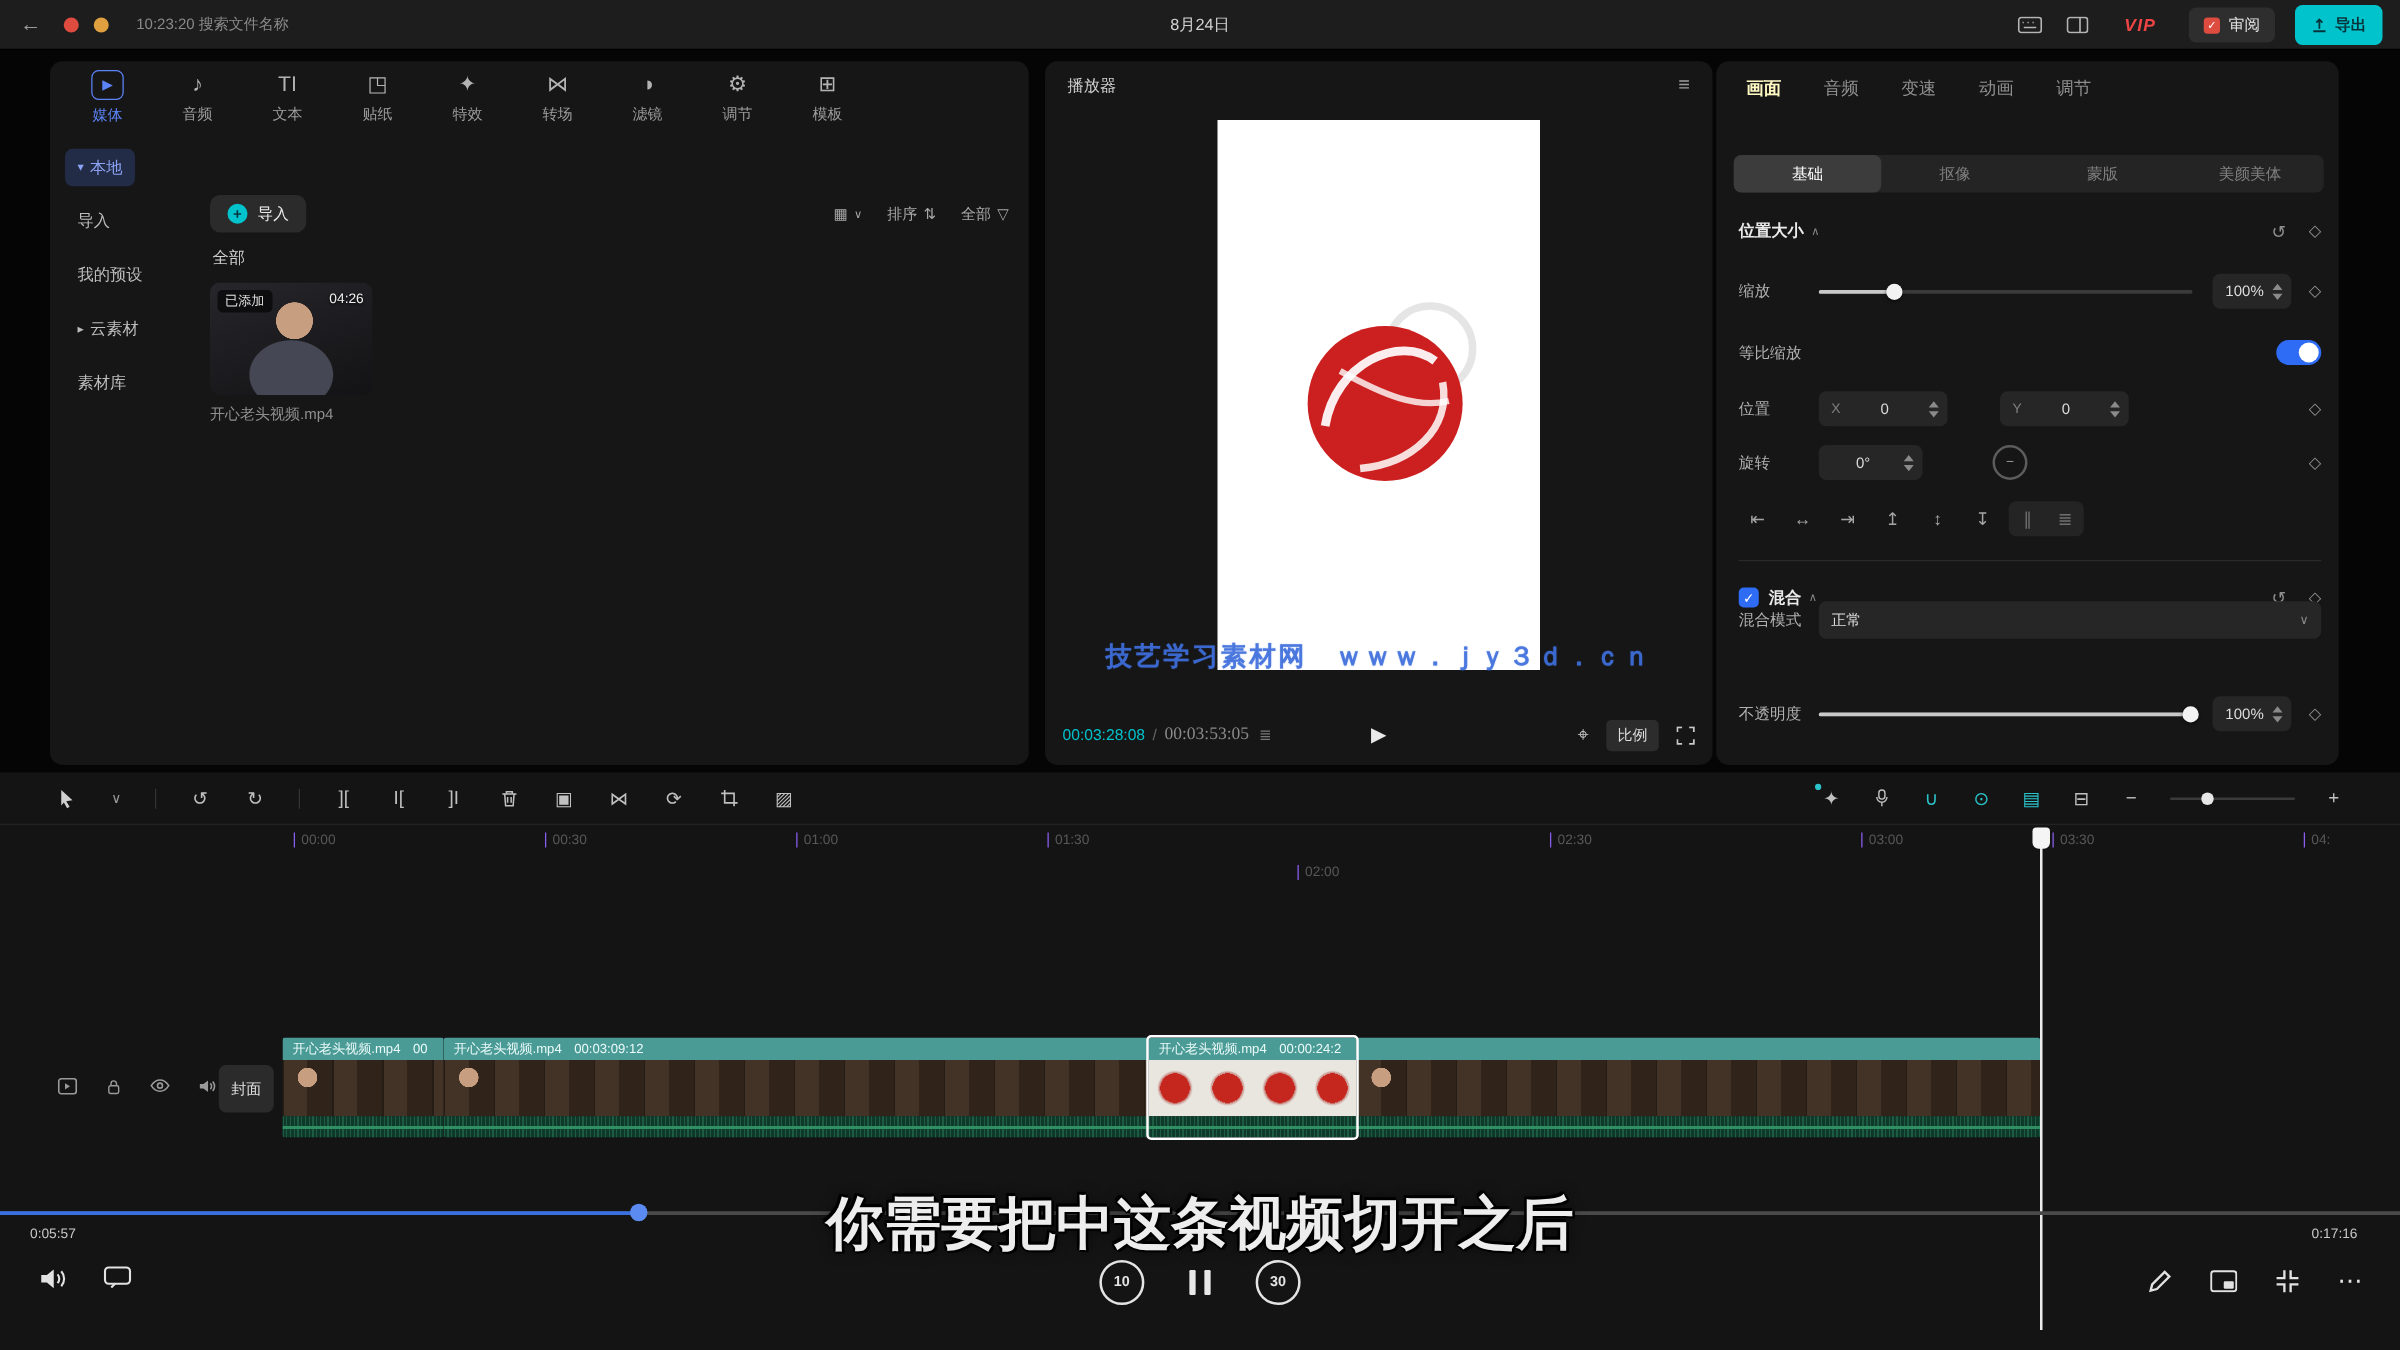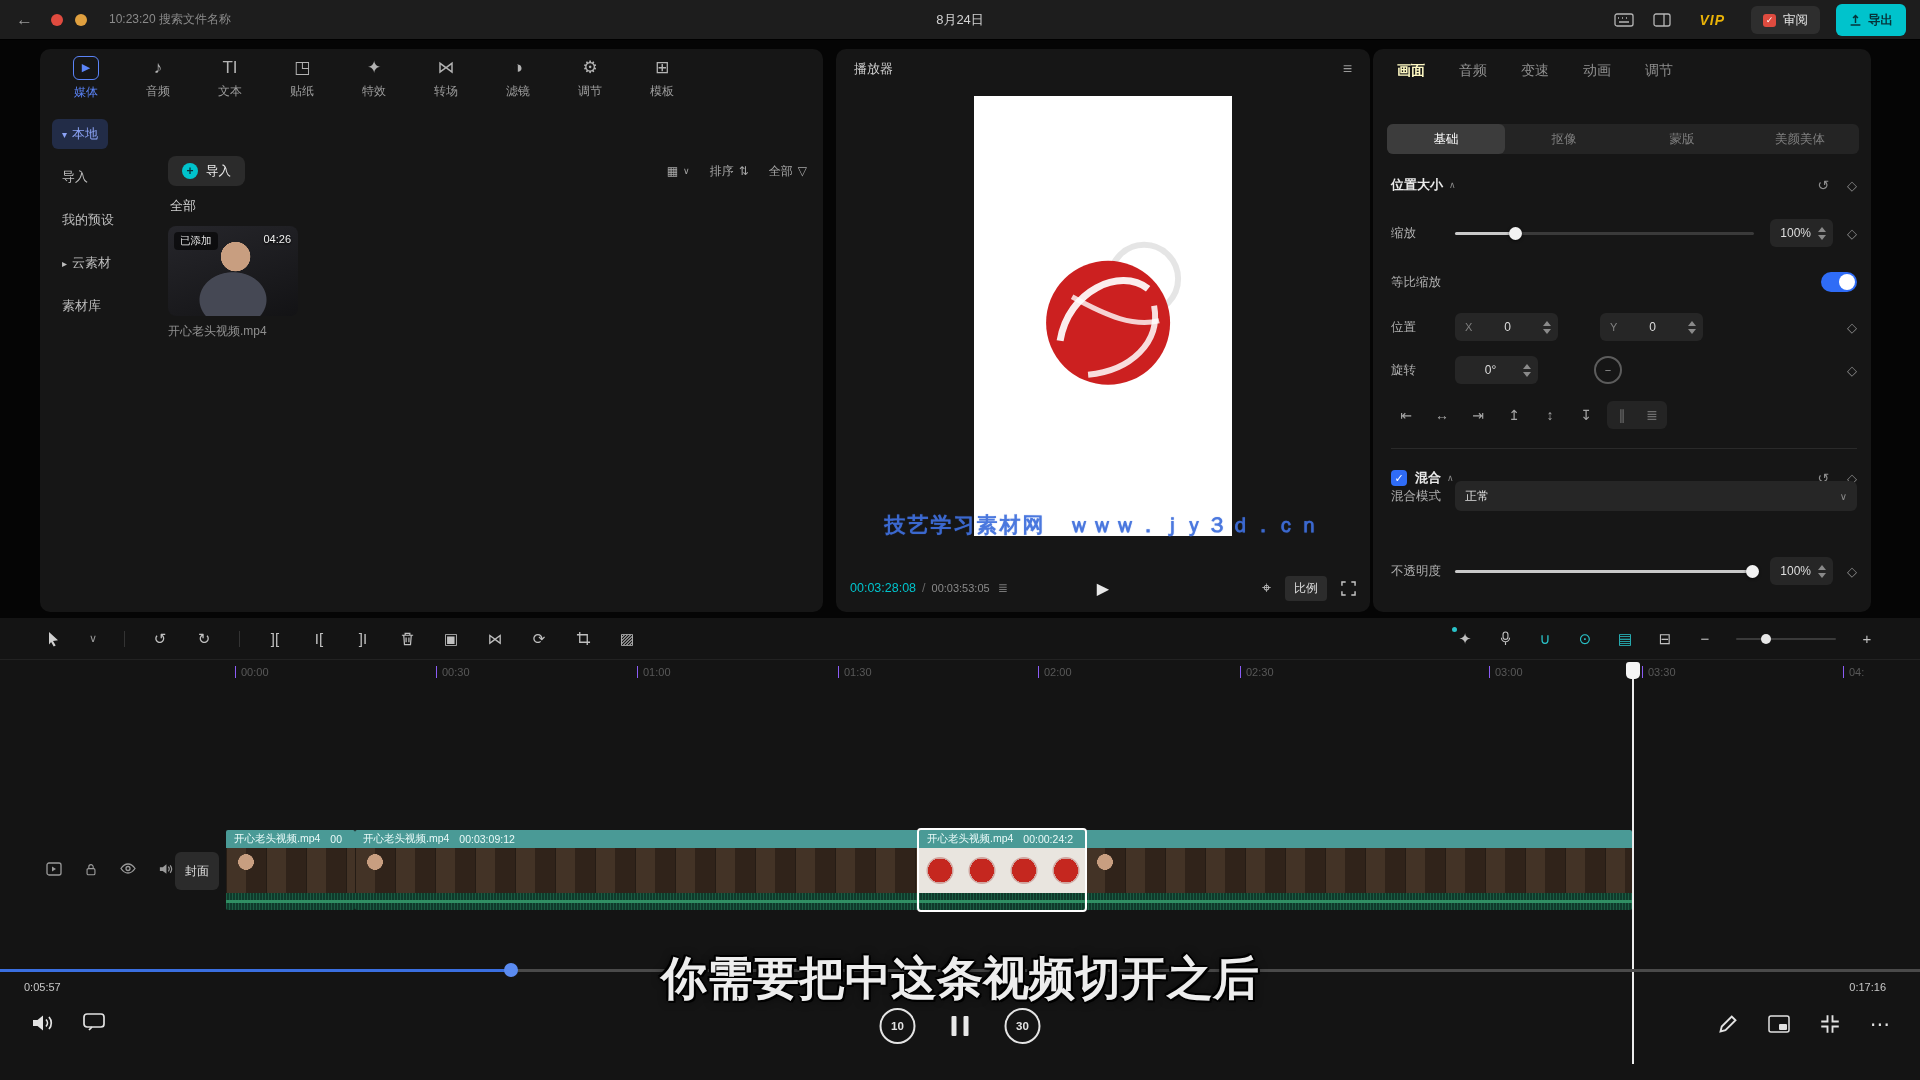--- a/index.html
+++ b/index.html
@@ -10,21 +10,21 @@
   #topbar{position:absolute;left:0;top:0;width:1920px;height:40px;background:#1d1d1d;
           display:flex;align-items:center;box-sizing:border-box;padding:0 16px;border-bottom:1px solid #000;}
   .tb-back{font-size:17px;color:#9a9a9a;margin-right:18px;cursor:default;}
   .dot{width:12px;height:12px;border-radius:50%;margin-right:12px;}
   .dot.red{background:#e04b3f;}
   .dot.yellow{background:#e0a03f;}
   .tb-autosave{font-size:12px;color:#8a8a8a;margin-left:10px;}
   .tb-date{position:absolute;left:50%;transform:translateX(-50%);font-size:13px;color:#d2d2d2;}
   .tb-right{position:absolute;right:14px;top:0;height:40px;display:flex;align-items:center;gap:16px;}
   .tb-icon{width:22px;height:18px;color:#b5b5b5;display:flex;align-items:center;justify-content:center;}
-  .vip{font-weight:bold;font-style:italic;letter-spacing:1px;color:#eab308;font-size:14px;padding:2px 10px;}
+  .vip{font-weight:bold;font-style:italic;letter-spacing:1px;color:#ef4444;font-size:14px;padding:2px 10px;}
   .btn-review{display:flex;align-items:center;gap:7px;background:#2e2e2e;border-radius:6px;height:28px;padding:0 12px;color:#e2e2e2;font-size:12.5px;}
   .review-ic{width:13px;height:13px;border-radius:3px;background:#de4b3f;display:flex;align-items:center;justify-content:center;color:#fff;font-size:9px;}
   .btn-export{display:flex;align-items:center;gap:6px;background:#00c3cc;border-radius:6px;height:32px;padding:0 13px;color:#06343a;font-size:12.5px;font-weight:bold;}
 
   
   .panel{position:absolute;top:49px;height:563px;background:#161616;border-radius:10px;}
   #media-panel{left:40px;width:783px;}
   #player-panel{left:836px;width:534px;}
   #props-panel{left:1373px;width:498px;}
 
@@ -62,21 +62,21 @@
   .pl-head{display:flex;align-items:center;height:40px;padding:0 18px;}
   .pl-title{font-size:13px;color:#cfcfcf;}
   .pl-menu{margin-left:auto;color:#9a9a9a;font-size:16px;}
   .pl-video{position:absolute;left:138px;top:47px;width:258px;height:440px;background:#ffffff;}
   .pl-logo{position:absolute;left:50%;top:50%;transform:translate(-47%,-46%);}
   .watermark{position:absolute;left:0;top:462px;width:100%;text-align:center;color:rgba(62,110,220,.85);
              font-size:21px;font-weight:bold;letter-spacing:2px;z-index:5;text-shadow:0 0 1px rgba(62,110,220,.6);}
   .pl-bar{position:absolute;left:0;bottom:0;width:100%;height:48px;display:flex;align-items:center;padding:0 14px;box-sizing:border-box;}
   .t-cur{color:#00c3cc;font-size:12.5px;}
   .t-sep{color:#666;margin:0 6px;font-size:12.5px;}
-  .t-total{color:#8a8a8a;font-size:11px;}
+  .t-total{color:#8a8a8a;font-size:14px;font-family:Liberation Serif, serif;}
   .t-stats{color:#777;font-size:12px;margin-left:8px;}
   .pl-play{position:absolute;left:50%;transform:translateX(-50%);color:#e8e8e8;font-size:16px;}
   .pl-right{margin-left:auto;display:flex;align-items:center;gap:14px;}
   .btn-ratio{background:#2c2c2c;border-radius:4px;padding:4px 9px;font-size:12px;color:#dedede;}
   .pl-focus{color:#c8c8c8;font-size:16px;}
 
   
   .p-tabs{display:flex;align-items:center;height:44px;padding:0 24px;gap:34px;}
   .p-tab{font-size:14px;color:#8f8f8f;}
   .p-tab.active{color:#fef9c3;font-weight:bold;}
@@ -532,21 +532,21 @@
           </span>
         <span class="tl-ic">+</span>
       </div>
     </div>
 
     <div class="tl-ruler">
       <span class="rlabel" style="left:235px;">00:00</span>
       <span class="rlabel" style="left:436px;">00:30</span>
       <span class="rlabel" style="left:637px;">01:00</span>
       <span class="rlabel" style="left:838px;">01:30</span>
-      <span class="rlabel" style="left:1038px;">02:00</span>
+      <span class="rlabel" style="left:1038px;margin-top:26px;">02:00</span>
       <span class="rlabel" style="left:1240px;">02:30</span>
       <span class="rlabel" style="left:1441px;margin-left:48px;">03:00</span>
       <span class="rlabel" style="left:1642px;">03:30</span>
       <span class="rlabel" style="left:1843px;">04:</span>
     </div>
 
     <div class="track-icons">
       <span>
         <svg width="16" height="14" viewBox="0 0 16 14" fill="none" stroke="#9a9a9a" stroke-width="1.3">
             <rect x="1" y="1" width="14" height="12" rx="2"></rect>

